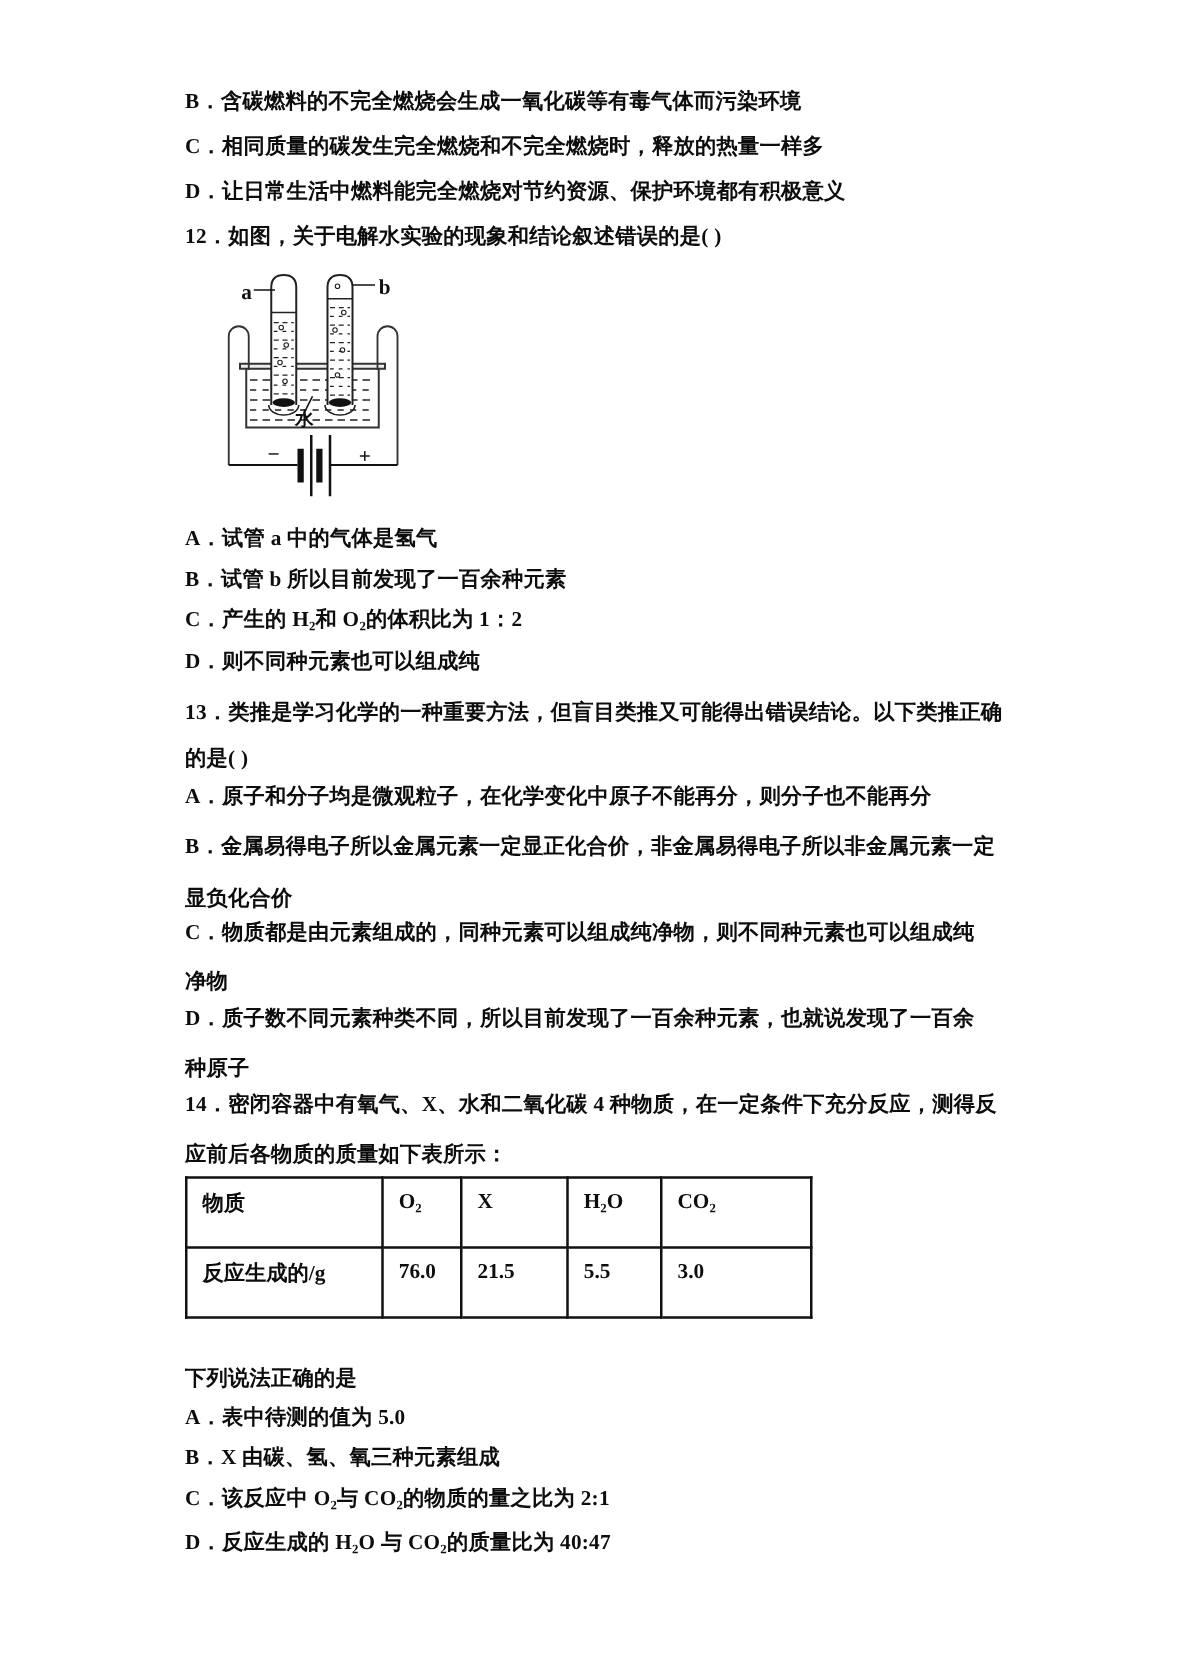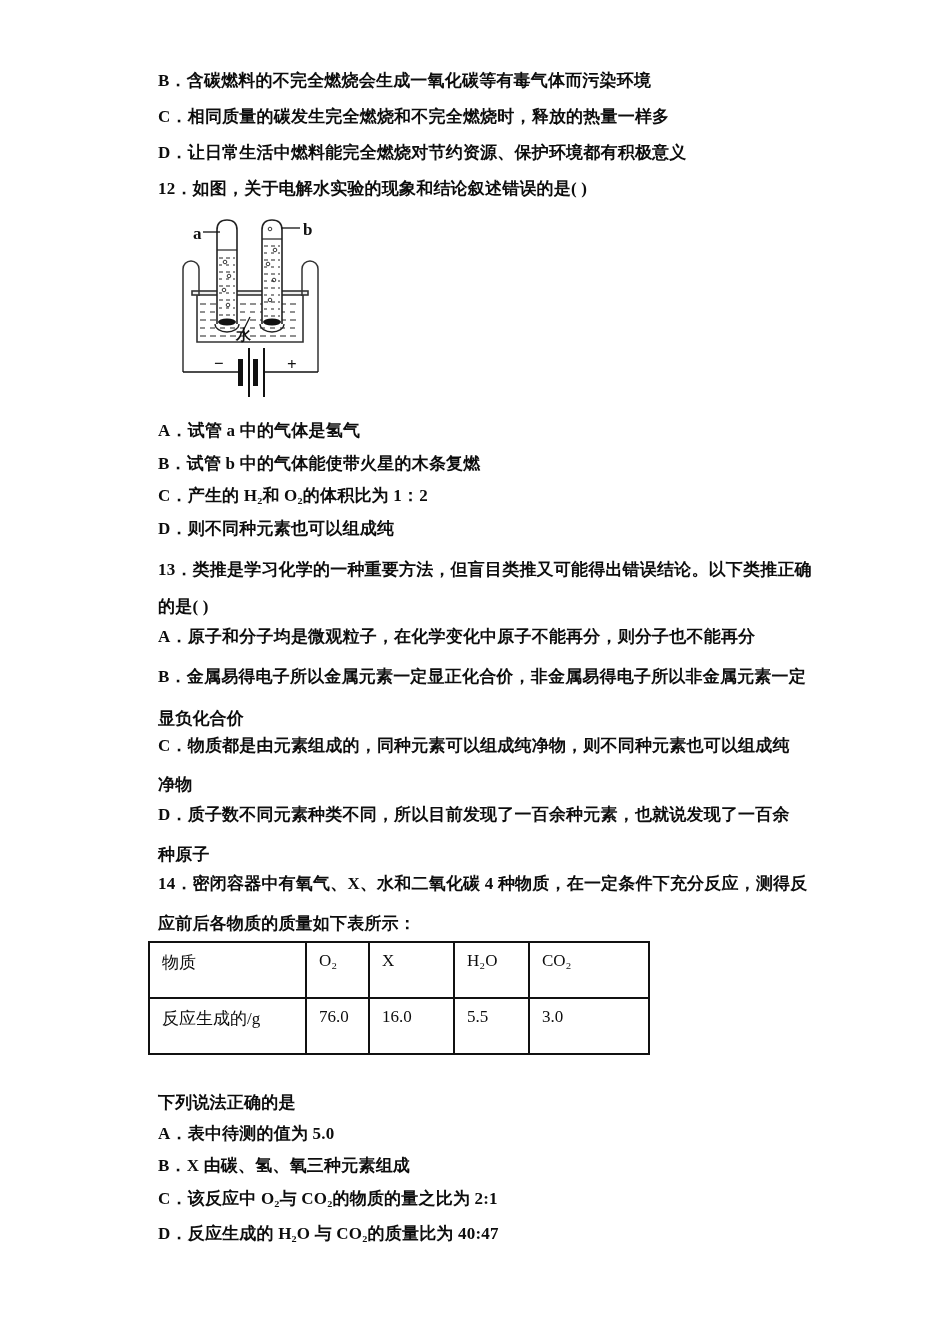--- a/index.html
+++ b/index.html
@@ -2,33 +2,33 @@
 <html><head>
 <meta charset="utf-8">
 <style>
   html,body{margin:0;padding:0;}
   body{
     width:950px;height:1344px;background:#ffffff;position:relative;
     font-family:"Liberation Serif","DejaVu Serif",serif;color:#0d0d0d;
     overflow:hidden;
   }
   .line{
-    position:absolute;left:158px;
+    position:absolute;left:148px;
     font-size:17px;font-weight:700;line-height:22px;
     white-space:nowrap;letter-spacing:0.2px;
   }
   .diagram{position:absolute;left:170px;top:212px;}
   .diagram text{font-family:"Liberation Serif","DejaVu Serif",serif;font-weight:700;fill:#111;}
   table.qtable{
     position:absolute;left:148px;top:941px;
     border-collapse:collapse;table-layout:fixed;
   }
   table.qtable td{
     border:2px solid #111;height:46px;vertical-align:top;
-    padding:8px 4px 0 12px;font-size:17px;font-weight:400;color:#0d0d0d;
+    padding:8px 4px 0 12px;font-size:17px;font-weight:700;color:#0d0d0d;
     overflow:hidden;white-space:nowrap;
   }
 </style>
 </head>
 <body>
 
 <div class="line" style="top:70px">B．含碳燃料的不完全燃烧会生成一氧化碳等有毒气体而污染环境</div>
 <div class="line" style="top:106px">C．相同质量的碳发生完全燃烧和不完全燃烧时，释放的热量一样多</div>
 <div class="line" style="top:142px">D．让日常生活中燃料能完全燃烧对节约资源、保护环境都有积极意义</div>
 
@@ -119,21 +119,21 @@
   <line x1="33" y1="20" x2="50" y2="20" stroke="#111" stroke-width="1.3"></line>
   <text x="23" y="27" font-size="17">a</text>
   <line x1="112" y1="16" x2="130" y2="16" stroke="#111" stroke-width="1.3"></line>
   <text x="133" y="23" font-size="17">b</text>
 
   <line x1="80" y1="105" x2="72" y2="121" stroke="#111" stroke-width="1.3"></line>
   <text x="66" y="128" font-size="15">水</text>
 </svg>
 
 <div class="line" style="top:420px">A．试管 a 中的气体是氢气</div>
-<div class="line" style="top:453px">B．试管 b 中的气体能使带火星的木条复燃</div>
+<div class="line" style="top:453px">B．试管 b 所以目前发现了一百余种元素</div>
 <div class="line" style="top:485px">C．产生的 H₂和 O₂的体积比为 1：2</div>
 <div class="line" style="top:518px">D．则不同种元素也可以组成纯</div>
 
 <div class="line" style="top:559px">13．类推是学习化学的一种重要方法，但盲目类推又可能得出错误结论。以下类推正确</div>
 <div class="line" style="top:596px">的是( )</div>
 <div class="line" style="top:626px">A．原子和分子均是微观粒子，在化学变化中原子不能再分，则分子也不能再分</div>
 <div class="line" style="top:666px">B．金属易得电子所以金属元素一定显正化合价，非金属易得电子所以非金属元素一定</div>
 <div class="line" style="top:708px">显负化合价</div>
 <div class="line" style="top:735px">C．物质都是由元素组成的，同种元素可以组成纯净物，则不同种元素也可以组成纯</div>
 <div class="line" style="top:774px">净物</div>
@@ -155,21 +155,21 @@
       <tr>
     <td>物质</td>
     <td>O₂</td>
     <td>X</td>
     <td>H₂O</td>
     <td>CO₂</td>
   </tr>
   <tr>
     <td>反应生成的/g</td>
     <td>76.0</td>
-    <td>16.0</td>
+    <td>21.5</td>
     <td>5.5</td>
     <td>3.0</td>
   </tr>
 </tbody>
   </table>
 
 <div class="line" style="top:1092px">下列说法正确的是</div>
 <div class="line" style="top:1123px">A．表中待测的值为 5.0</div>
 <div class="line" style="top:1155px">B．X 由碳、氢、氧三种元素组成</div>
 <div class="line" style="top:1188px">C．该反应中 O₂与 CO₂的物质的量之比为 2:1</div>

